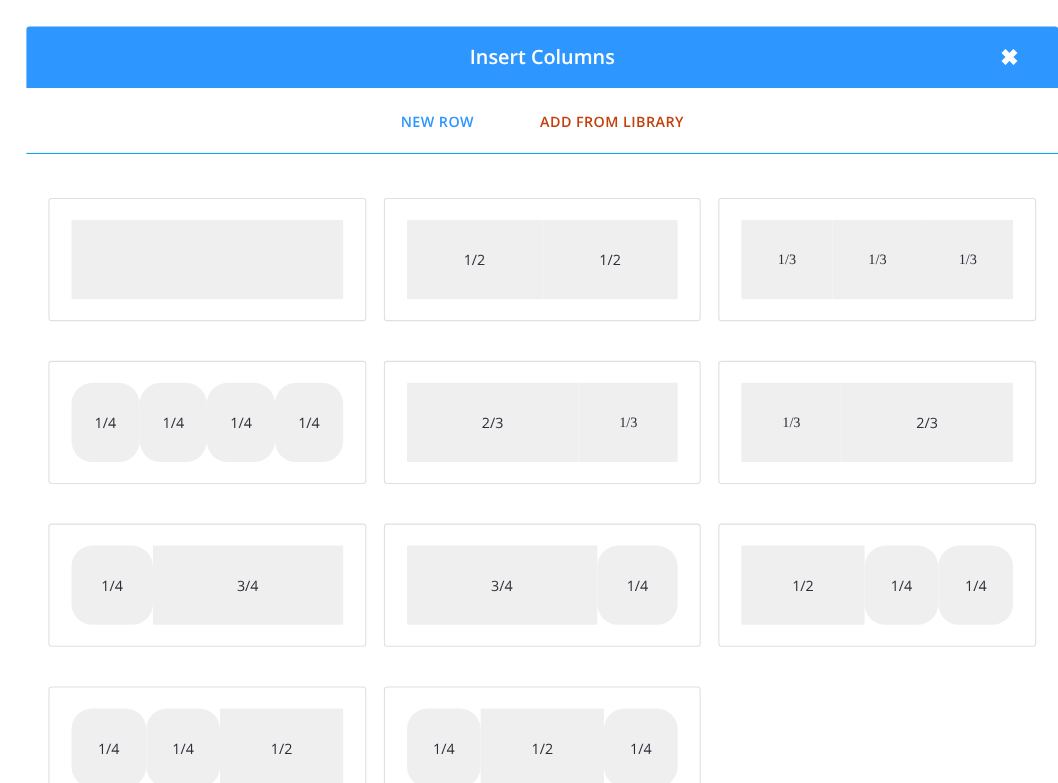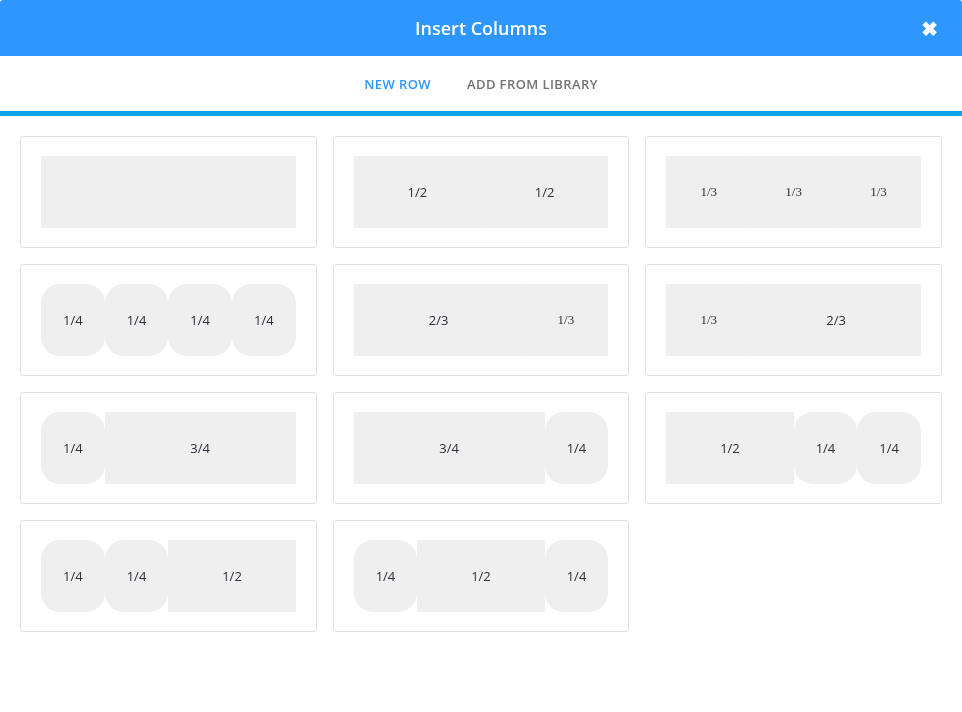--- a/index.html
+++ b/index.html
@@ -1,15 +1,15 @@
 <!DOCTYPE html>
 <html><head>
   <meta charset="utf-8">
   <style>
-    * { box-sizing: border-box; margin: 0; padding: 0; }
+    * { box-sizing: border-box; margin: 0; padding: 12px; }
     body {
       font-family: -apple-system, BlinkMacSystemFont, "Segoe UI", "Open Sans", sans-serif;
       background: #fff;
       width: 962px;
       height: 712px;
       overflow: hidden;
     }
     .header {
       background: #2e96ff;
       height: 56px;
@@ -32,49 +32,50 @@
       font-size: 20px;
       font-weight: 700;
       cursor: pointer;
       color: #fff;
     }
     .tabs {
       display: flex;
       align-items: center;
       justify-content: center;
       height: 60px;
-      border-bottom: 5px solid #0ea5e9;
+      border-bottom: 1px solid #0ea5e9;
       background: #fff;
     }
     .tab {
       font-size: 13px;
       font-weight: 600;
       letter-spacing: 0.4px;
       margin: 0 18px;
       cursor: pointer;
-      color: #737373;
+      color: #c2410c;
     }
     .tab.active {
       color: #2e96ff;
     }
     .layouts {
       padding: 20px 20px;
       display: grid;
       grid-template-columns: repeat(3, 1fr);
       gap: 16px 16px;
     }
     .layout-card {
       border: 1px solid #e0e0e0;
       border-radius: 3px;
       height: 112px;
       padding: 20px 20px;
       display: flex;
       align-items: center;
       cursor: pointer;
       background: #fff;
+      margin-top: 20px;
     }
     .col {
       background: #efefef;
       height: 72px;
       display: flex;
       align-items: center;
       justify-content: center;
       font-size: 13px;
       color: #2c2f38;
       border-radius: 1px;

